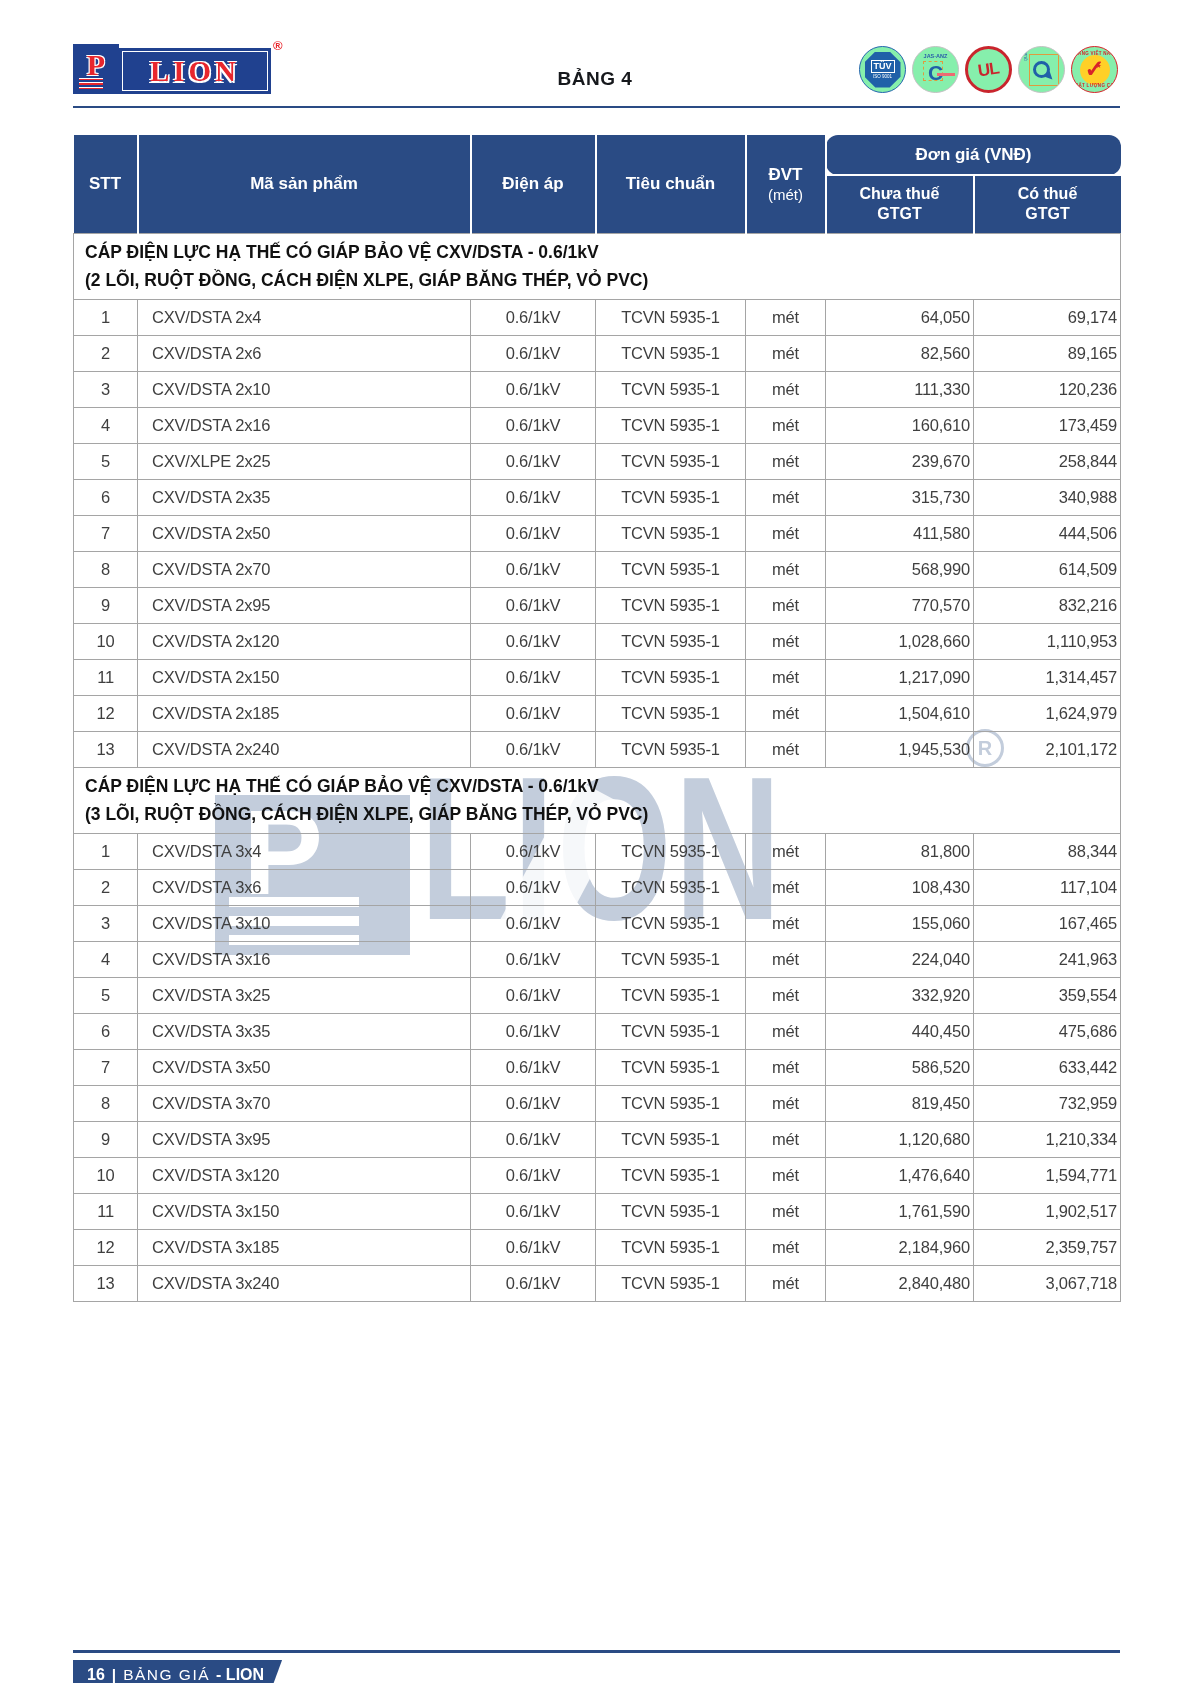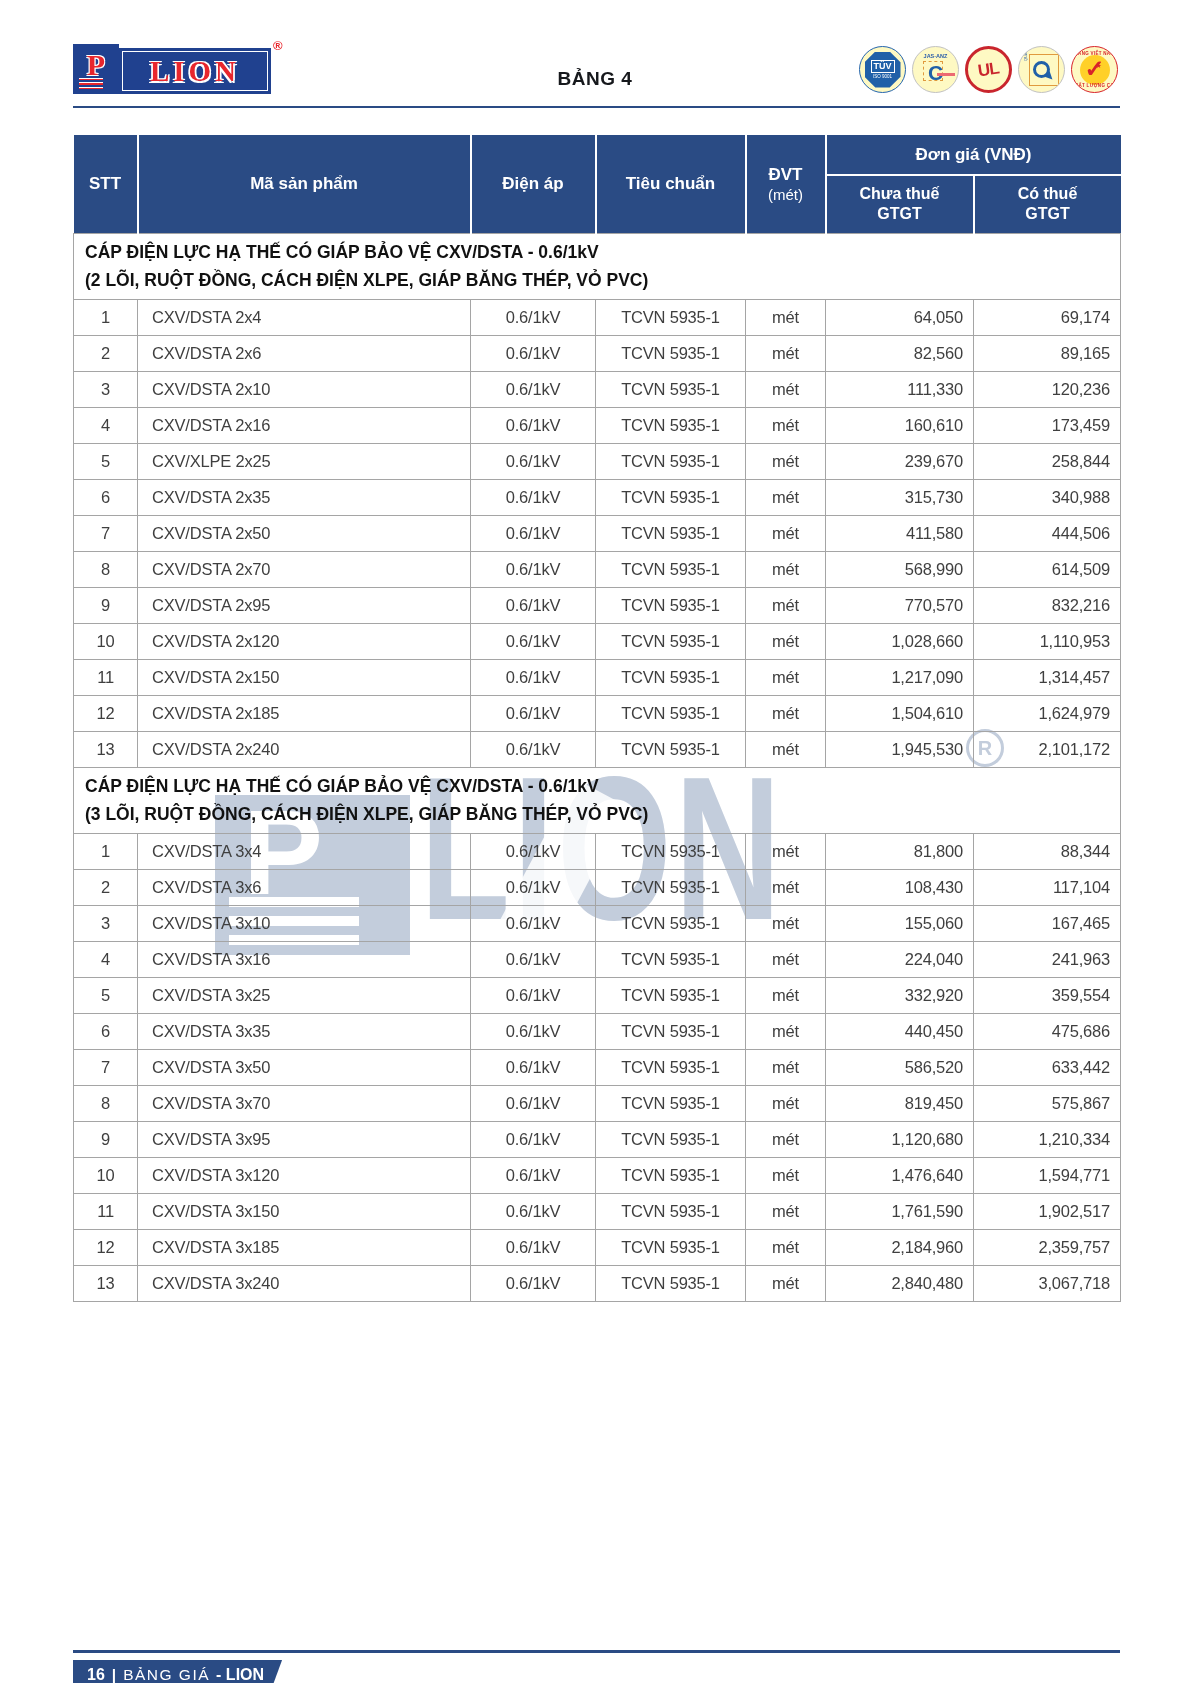--- a/index.html
+++ b/index.html
@@ -33,21 +33,21 @@
     text-shadow:-1.5px -1.5px 0 #fff, 1.5px -1.5px 0 #fff, -1.5px 1.5px 0 #fff, 1.5px 1.5px 0 #fff;
   }
   .logo-reg { position:absolute; left:200px; top:0px; color:#e8262d; font-size:13px; font-weight:bold; }
   .page-title {
     position:absolute; left:0; top:68px; width:100%; text-align:center;
     font-weight:bold; font-size:19px; color:#16181c; letter-spacing:0.5px;
   }
   
   .certs { position:absolute; top:46px; right:72px; display:flex; gap:6px; }
   .badge {
-    width:47px; height:47px; border-radius:50%; background:#fef9c3; position:relative;
+    width:47px; height:47px; border-radius:50%; background:#86efac; position:relative;
     display:flex; align-items:center; justify-content:center; flex-direction:column; overflow:hidden;
   }
   .b-tuv { border:1.5px solid #2565ae; }
   .b-tuv .oct {
     width:36px; height:36px; background:#2060a8;
     clip-path:polygon(30% 0,70% 0,100% 30%,100% 70%,70% 100%,30% 100%,0 70%,0 30%);
     display:flex; flex-direction:column; align-items:center; justify-content:center;
   }
   .b-tuv .tuv-txt { color:#fff; font-weight:bold; font-size:9px; border:1px solid #fff; padding:0 2px; line-height:11px; }
   .b-tuv .tuv-sub { color:#fff; font-size:4.5px; margin-top:1px; }
@@ -103,33 +103,33 @@
   
   .price-table {
     position:absolute; left:73px; top:135px; width:1047px;
     border-collapse:collapse; table-layout:fixed; z-index:1; background:transparent;
   }
   .price-table thead th {
     background:#2a4b84; color:#ffffff; text-align:center; vertical-align:middle;
     font-size:17px; font-weight:bold; border:0;
   }
   .price-table thead tr:first-child th { border-right:2px solid #ffffff; }
-  .price-table thead tr:first-child th:last-child { border-right:0; }
+  .price-table thead tr:first-child th:last-child { border-right:0;border-radius:12px; }
   .price-table thead th.h-price { border-bottom:2px solid #ffffff; height:40px; }
   .price-table thead tr.sub th { height:58px; border-right:2px solid #ffffff; font-size:16px; line-height:20px; }
   .price-table thead tr.sub th:last-child { border-right:0; }
   .two-line { white-space:pre-line; }
   .dvt-unit { display:block; font-weight:normal; font-size:15px; margin-top:1px; }
   .price-table td { border:1px solid #a5a5a5; color:#3f3f3f; font-size:16.5px; letter-spacing:-0.2px; background:transparent; }
   tr.section-row td { height:66px; padding-left:11px; vertical-align:middle; }
   tr.section-row .sec-line { font-weight:bold; font-size:17.5px; color:#111111; line-height:28px; letter-spacing:0; }
   tr.data-row td { height:36px; }
   td.c-stt, td.c-volt, td.c-std, td.c-unit { text-align:center; }
   td.c-code { text-align:left; padding-left:14px; }
-  td.c-ex, td.c-inc { text-align:right; padding-right:10px; }
+  td.c-ex, td.c-inc { text-align:right; padding-right:3px; }
   
   .footer-bar { position:absolute; left:73px; top:1660px; display:flex; z-index:2;flex-direction:column; }
   .f-blue {
     background:#2a4b84; height:30px; display:flex; align-items:center;
     padding:0 18px 0 14px; color:#fff; font-size:15.5px; white-space:nowrap;
     clip-path:polygon(0 0, 100% 0, calc(100% - 11px) 100%, 0 100%);
   }
   .f-blue b { font-size:16px; }
   .f-blue .f-sep { margin:0 7px; font-weight:bold; }
   .f-blue .f-light { letter-spacing:1.5px; margin-right:6px;text-align:right; }
@@ -432,21 +432,21 @@
           <td class="c-ex">586,520</td>
           <td class="c-inc">633,442</td>
         </tr>
         <tr class="data-row">
           <td class="c-stt">8</td>
           <td class="c-code">CXV/DSTA 3x70</td>
           <td class="c-volt">0.6/1kV</td>
           <td class="c-std">TCVN 5935-1</td>
           <td class="c-unit">mét</td>
           <td class="c-ex">819,450</td>
-          <td class="c-inc">575,867</td>
+          <td class="c-inc">732,959</td>
         </tr>
         <tr class="data-row">
           <td class="c-stt">9</td>
           <td class="c-code">CXV/DSTA 3x95</td>
           <td class="c-volt">0.6/1kV</td>
           <td class="c-std">TCVN 5935-1</td>
           <td class="c-unit">mét</td>
           <td class="c-ex">1,120,680</td>
           <td class="c-inc">1,210,334</td>
         </tr>

